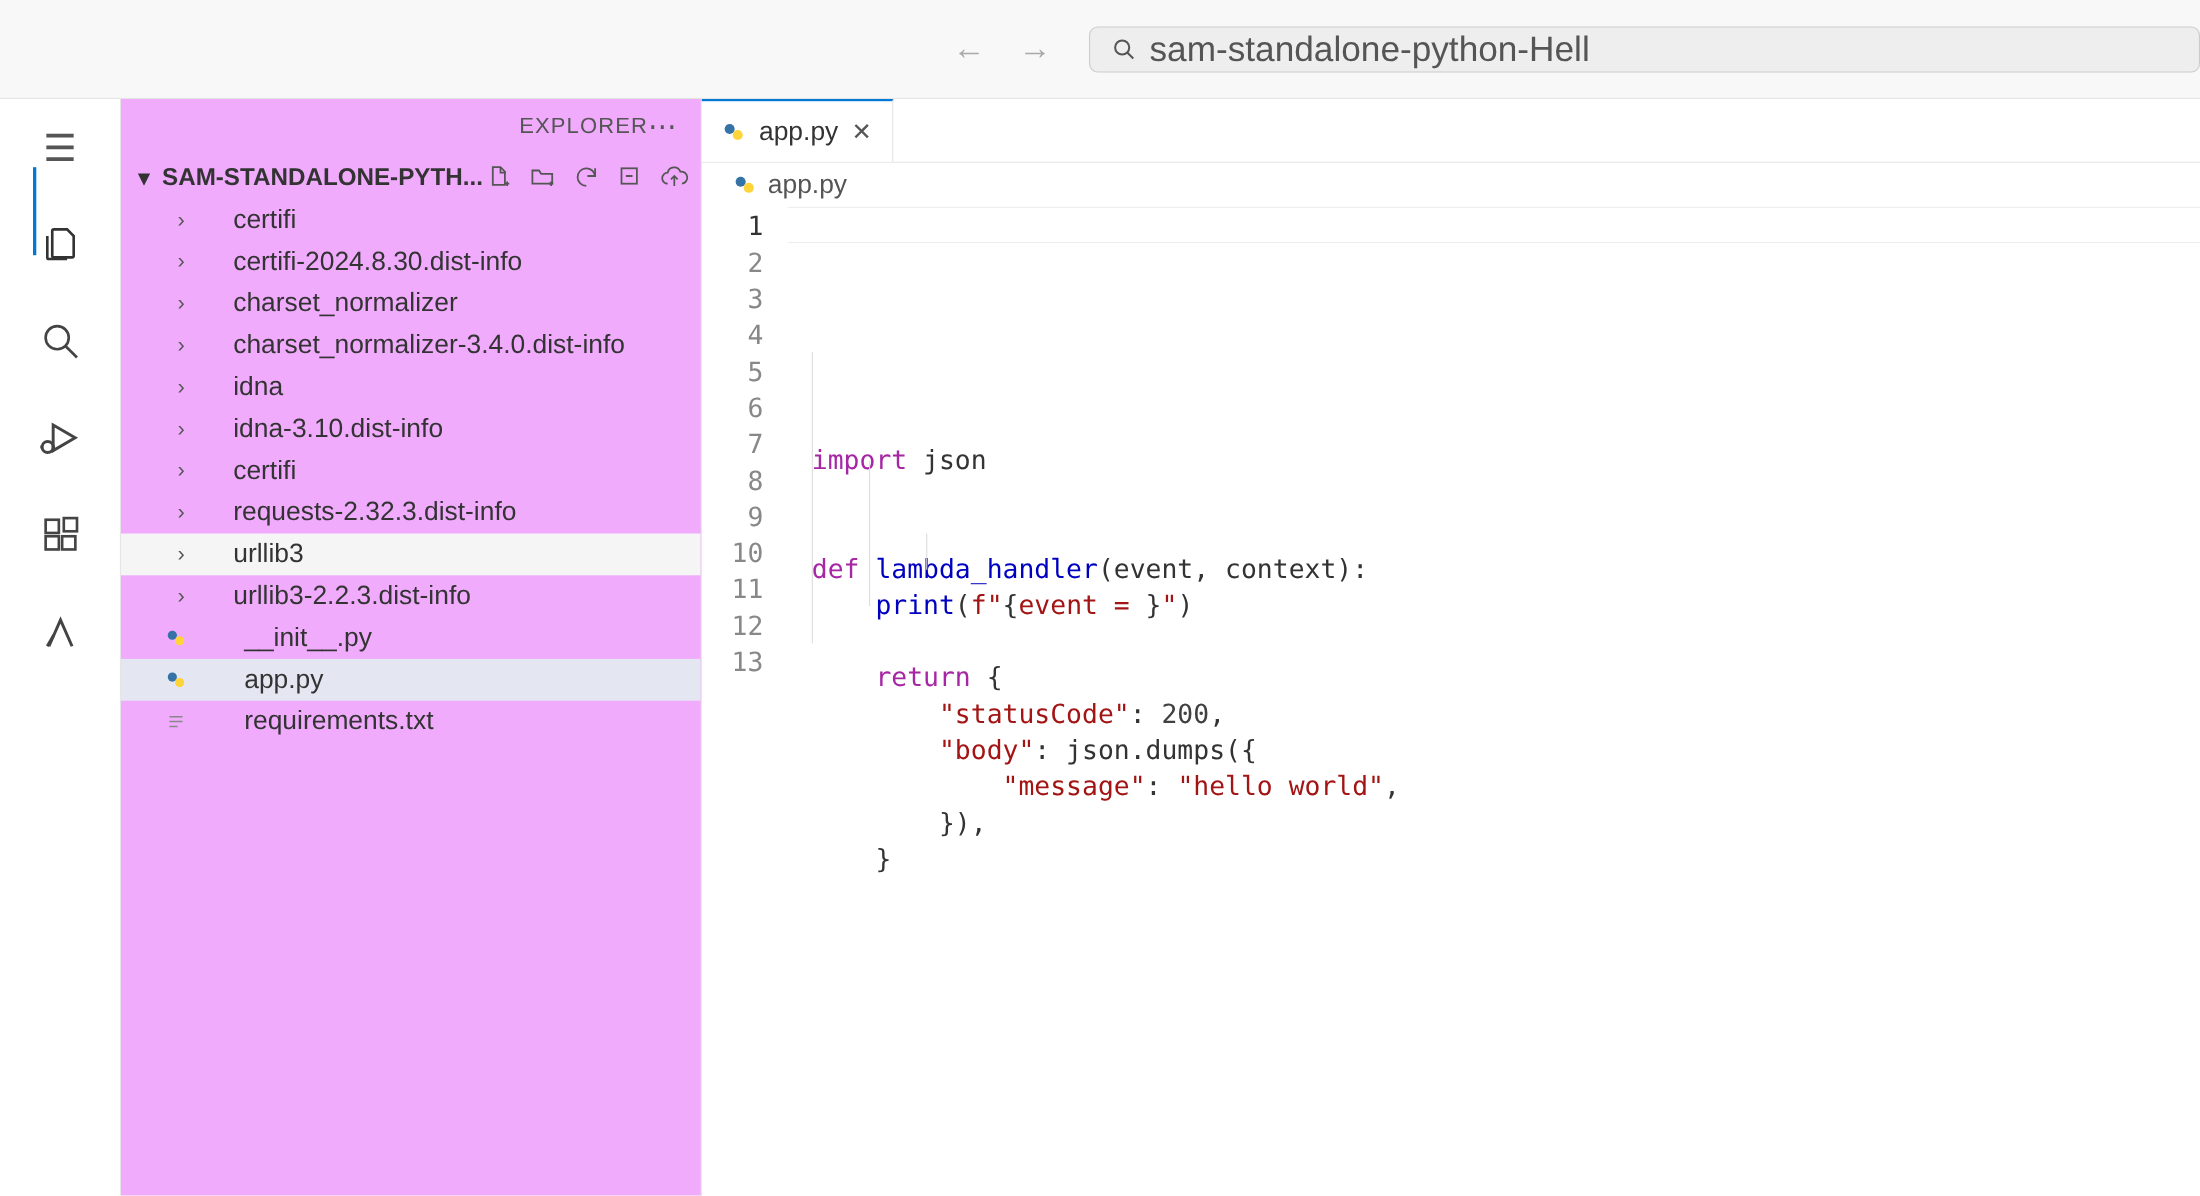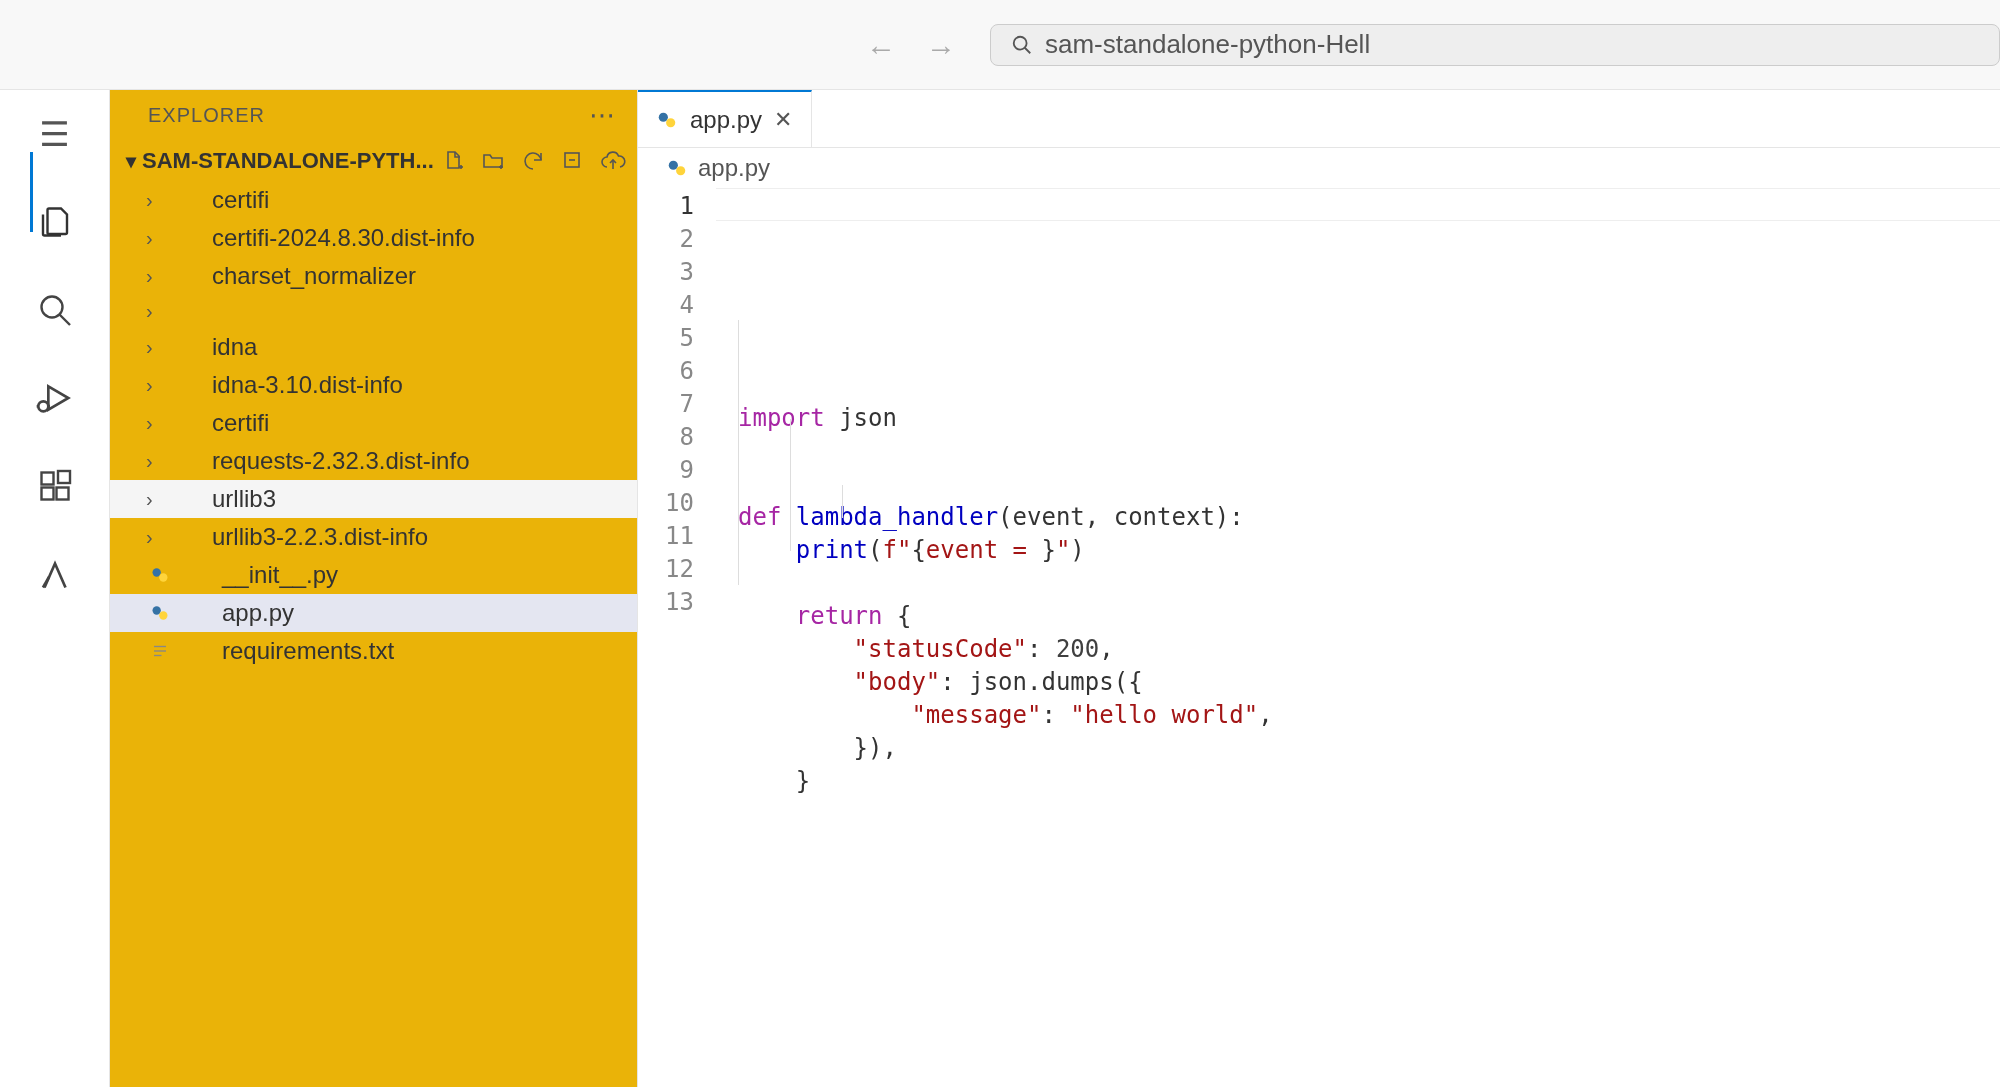--- a/index.html
+++ b/index.html
@@ -4,32 +4,32 @@
 <style>
   * { box-sizing: border-box; margin: 0; padding: 0; }
   body { font-family: -apple-system, BlinkMacSystemFont, "Segoe UI", sans-serif; background: #fff; color: #333; overflow: hidden; }
   
   .app-shell { display: flex; flex-direction: column; height: 1087px; width: 2000px; }
   
   .topbar { height: 90px; display: flex; align-items: center; border-bottom: 1px solid #e5e5e5; background: #f8f8f8; padding-left: 30px; }
   .topbar-left { width: 830px; }
   .topbar-nav { display: flex; gap: 18px; align-items: center; }
   .nav-arrow { font-size: 30px; color: #aaa; cursor: pointer; padding: 2px 6px; }
-  .search-box { flex: 1; margin-left: 28px; background: #eeeeee; border: 1px solid #ccc; border-radius: 8px; height: 42px; display: flex; align-items: center; padding: 0 20px; color: #555; font-size: 26px; }
+  .search-box { flex: 1; margin-left: 28px; background: #eeeeee; border: 1px solid #ccc; border-radius: 8px; height: 42px; display: flex; align-items: center; padding: 0 20px; color: #555; font-size: 32px; }
   .search-icon { margin-right: 12px; color: #555; }
   
   .main { display: flex; flex: 1; }
   
   .activity-bar { width: 110px; border-right: 1px solid #e5e5e5; display: flex; flex-direction: column; align-items: center; padding-top: 24px; gap: 48px; background: #fff; }
   .activity-item { width: 40px; height: 40px; display: flex; align-items: center; justify-content: center; cursor: pointer; color: #444; }
   .activity-item.active { color: #333; }
   .activity-indicator { position: absolute; left: 30px; width: 3px; height: 80px; background: #0078d4; top: 152px; }
   .menu-icon { font-size: 34px; color: #555; }
   
-  .sidebar { width: 528px; border-right: 1px solid #e5e5e5; background: #eab308; display: flex; flex-direction: column; }
+  .sidebar { width: 528px; border-right: 1px solid #e5e5e5; background: #f0abfc; display: flex; flex-direction: column; text-align: right; }
   .sidebar-header { display: flex; align-items: center; padding: 10px 20px 10px 38px; color: #555; font-size: 20px; letter-spacing: 1px; }
   .sidebar-header-title { flex: 1; }
   .sidebar-header .dots { font-size: 26px; letter-spacing: 2px; cursor: pointer; color: #555; }
   
   .project-row { display: flex; align-items: center; padding: 6px 10px 6px 16px; font-weight: 700; font-size: 22px; color: #333; }
   .project-row .chevron { margin-right: 6px; font-size: 20px; }
   .project-row .name { flex: 1; white-space: nowrap; overflow: hidden; text-overflow: ellipsis; }
   .project-actions { display: flex; gap: 12px; color: #555; }
   .project-actions .act { cursor: pointer; width: 28px; height: 28px; display: flex; align-items: center; justify-content: center; }
   
@@ -181,20 +181,21 @@
           <div class="tree-item">
             <span class="tree-chevron">›</span>
             <span class="tree-label">certifi-2024.8.30.dist-info</span>
           </div>
           <div class="tree-item">
             <span class="tree-chevron">›</span>
             <span class="tree-label">charset_normalizer</span>
           </div>
           <div class="tree-item">
             <span class="tree-chevron">›</span>
+            <span class="tree-label">charset_normalizer-3.4.0.dist-info</span>
           </div>
           <div class="tree-item">
             <span class="tree-chevron">›</span>
             <span class="tree-label">idna</span>
           </div>
           <div class="tree-item">
             <span class="tree-chevron">›</span>
             <span class="tree-label">idna-3.10.dist-info</span>
           </div>
           <div class="tree-item">

